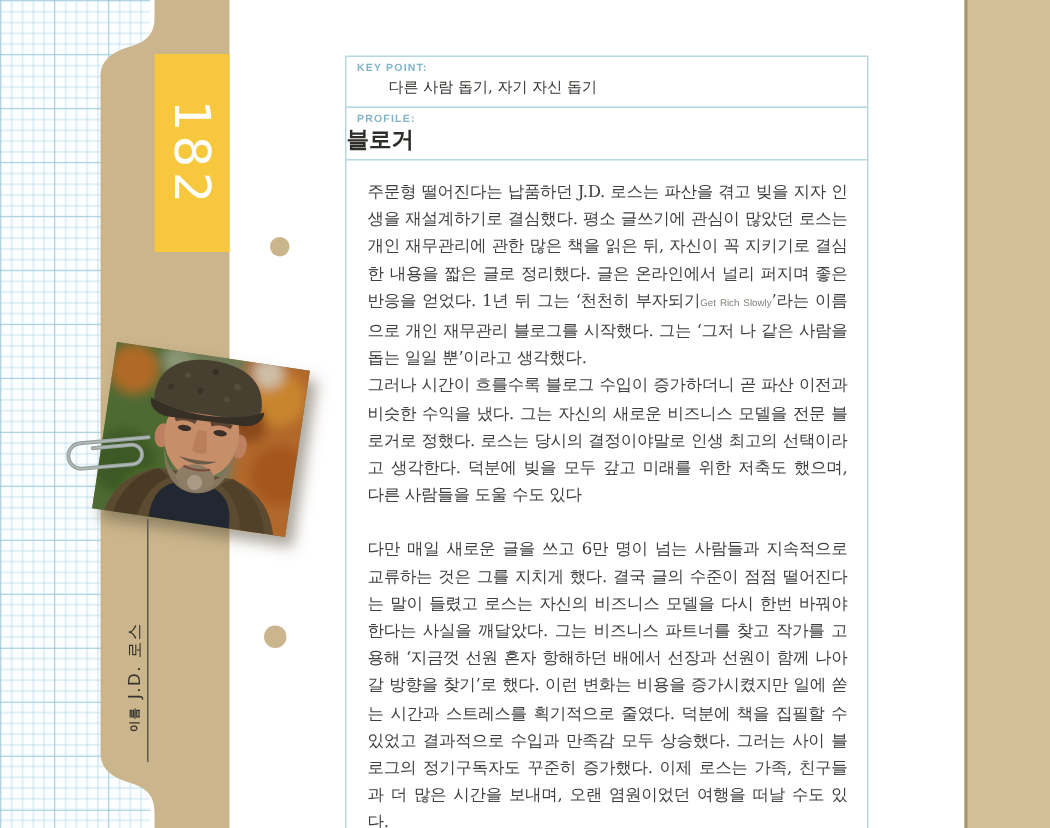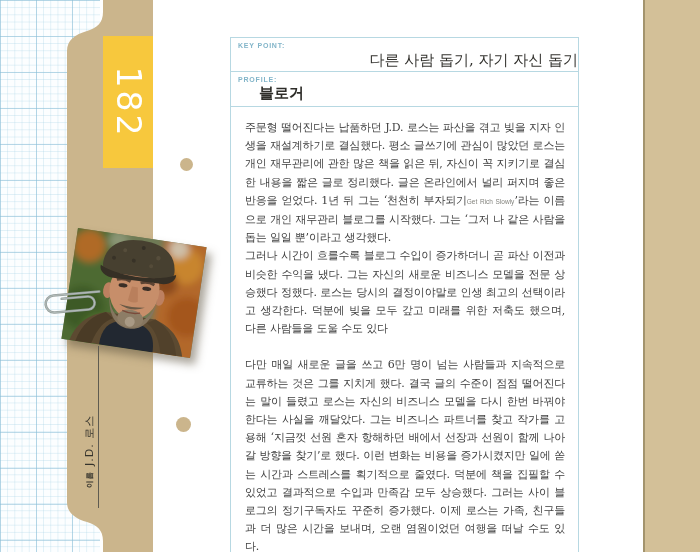--- a/index.html
+++ b/index.html
@@ -58,26 +58,25 @@
   .pbox{border:1px solid #b7d8e2;background:#ffffff;box-sizing:border-box;}
   .pbox + .pbox{margin-top:-1px;}
   .box-keypoint{height:35px;}
   .box-profile{height:36px;}
   .box-body{height:482px;padding:12px 13px 0 14px;}
   .sec-label{
     font-size:7px;font-weight:bold;color:#82b5c9;letter-spacing:0.8px;
     padding:4px 0 0 7px;
   }
   .keypoint-text{
-    margin-left:28px;margin-top:2px;font-size:15px;color:#33322e;
+    margin-left:28px;margin-top:2px;font-size:10px;color:#33322e;
     font-family:"DejaVu Serif",serif;
-    text-align:right;
   }
   .profile-title{
-    margin-left:28px;margin-top:1px;font-size:15px;font-weight:bold;color:#2e2d29;
+    margin-top:1px;font-size:15px;font-weight:bold;color:#2e2d29;
     font-family:"DejaVu Serif",serif;
   }
   .body-text p{
     margin:0;font-family:"DejaVu Serif",serif;font-size:11px;line-height:18.2px;
     color:#404040;text-align:justify;letter-spacing:-0.2px;
   }
   .body-text p.gap{margin-top:18px;}
   .small-note{font-size:6.5px;color:#83837d;font-family:"Liberation Sans",sans-serif;letter-spacing:0;}
 </style>
 </head>
@@ -174,19 +173,19 @@
       <div class="keypoint-text">다른 사람 돕기, 자기 자신 돕기</div>
     </div>
 
     <div class="pbox box-profile">
       <div class="sec-label">PROFILE:</div>
       <div class="profile-title">블로거</div>
     </div>
 
     <div class="pbox box-body body-text">
       <p><span>주문형 떨어진다는 납품하던 J.D. 로스는 파산을 겪고 빚을 지자 인생을 재설계하기로 결심했다. 평소 글쓰기에 관심이 많았던 로스는 개인 재무관리에 관한 많은 책을 읽은 뒤, 자신이 꼭 지키기로 결심한 내용을 짧은 글로 정리했다. 글은 온라인에서 널리 퍼지며 좋은 반응을 얻었다. 1년 뒤 그는 ‘천천히 부자되기</span><span class="small-note">Get Rich Slowly</span><span>’라는 이름으로 개인 재무관리 블로그를 시작했다. 그는 ‘그저 나 같은 사람을 돕는 일일 뿐’이라고 생각했다.</span></p>
-      <p>그러나 시간이 흐를수록 블로그 수입이 증가하더니 곧 파산 이전과 비슷한 수익을 냈다. 그는 자신의 새로운 비즈니스 모델을 전문 상승했다 정했다. 로스는 당시의 결정이야말로 인생 최고의 선택이라고 생각한다. 덕분에 빚을 모두 갚고 미래를 위한 저축도 했으며, 다른 사람들을 도울 수도 있다</p>
+      <p>그러나 시간이 흐를수록 블로그 수입이 증가하더니 곧 파산 이전과 비슷한 수익을 냈다. 그는 자신의 새로운 비즈니스 모델을 전문 블로거로 정했다. 로스는 당시의 결정이야말로 인생 최고의 선택이라고 생각한다. 덕분에 빚을 모두 갚고 미래를 위한 저축도 했으며, 다른 사람들을 도울 수도 있다</p>
       <p class="gap">다만 매일 새로운 글을 쓰고 6만 명이 넘는 사람들과 지속적으로 교류하는 것은 그를 지치게 했다. 결국 글의 수준이 점점 떨어진다는 말이 들렸고 로스는 자신의 비즈니스 모델을 다시 한번 바꿔야 한다는 사실을 깨달았다. 그는 비즈니스 파트너를 찾고 작가를 고용해 ‘지금껏 선원 혼자 항해하던 배에서 선장과 선원이 함께 나아갈 방향을 찾기’로 했다. 이런 변화는 비용을 증가시켰지만 일에 쏟는 시간과 스트레스를 획기적으로 줄였다. 덕분에 책을 집필할 수 있었고 결과적으로 수입과 만족감 모두 상승했다. 그러는 사이 블로그의 정기구독자도 꾸준히 증가했다. 이제 로스는 가족, 친구들과 더 많은 시간을 보내며, 오랜 염원이었던 여행을 떠날 수도 있다.</p>
 
     </div>
 
   </div>
 </div>
 
 </body></html>

